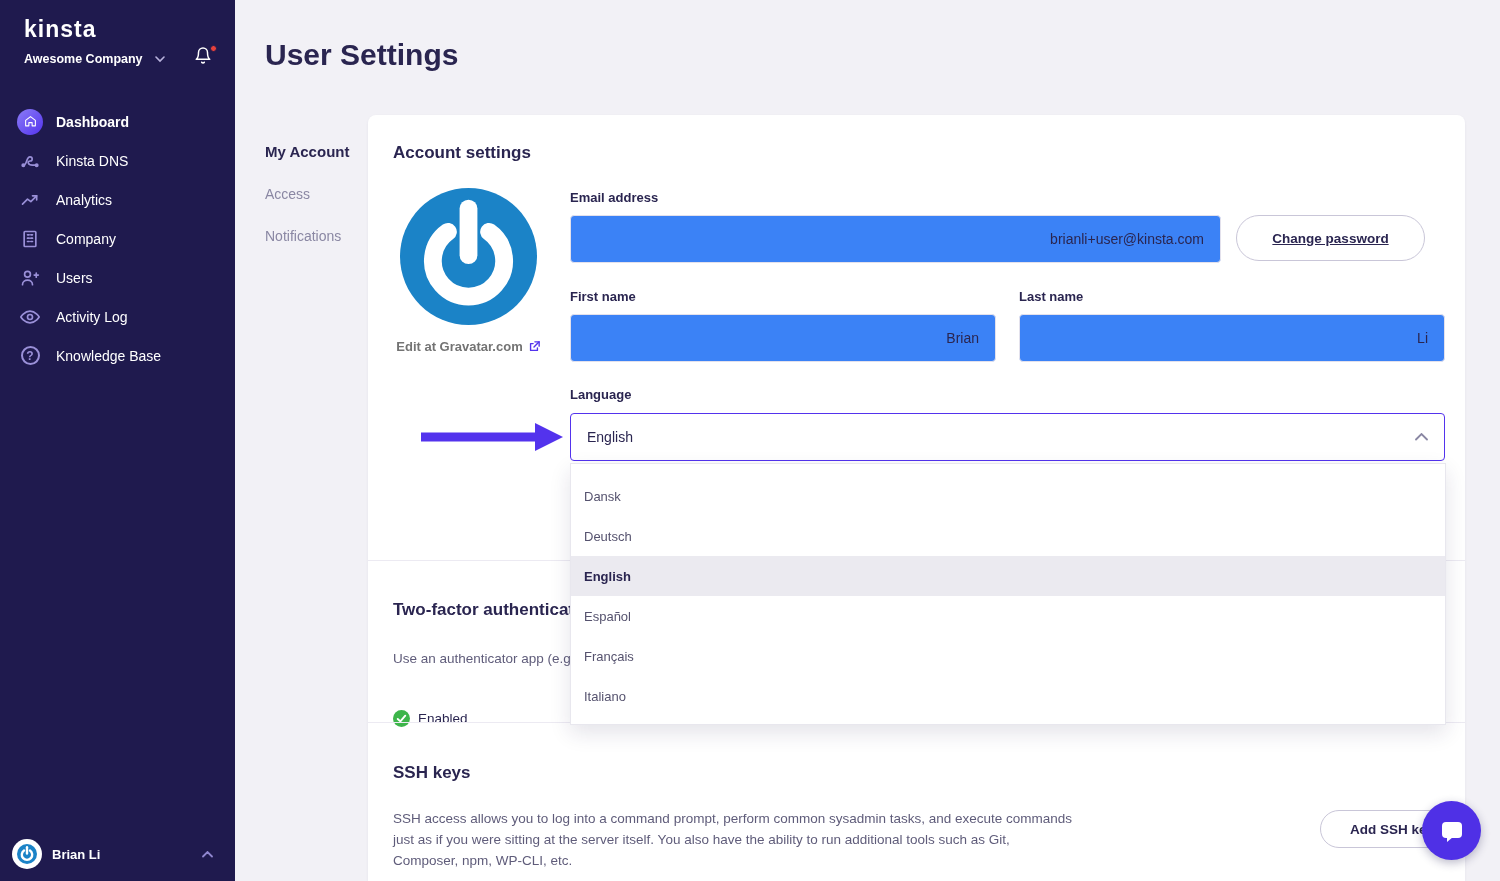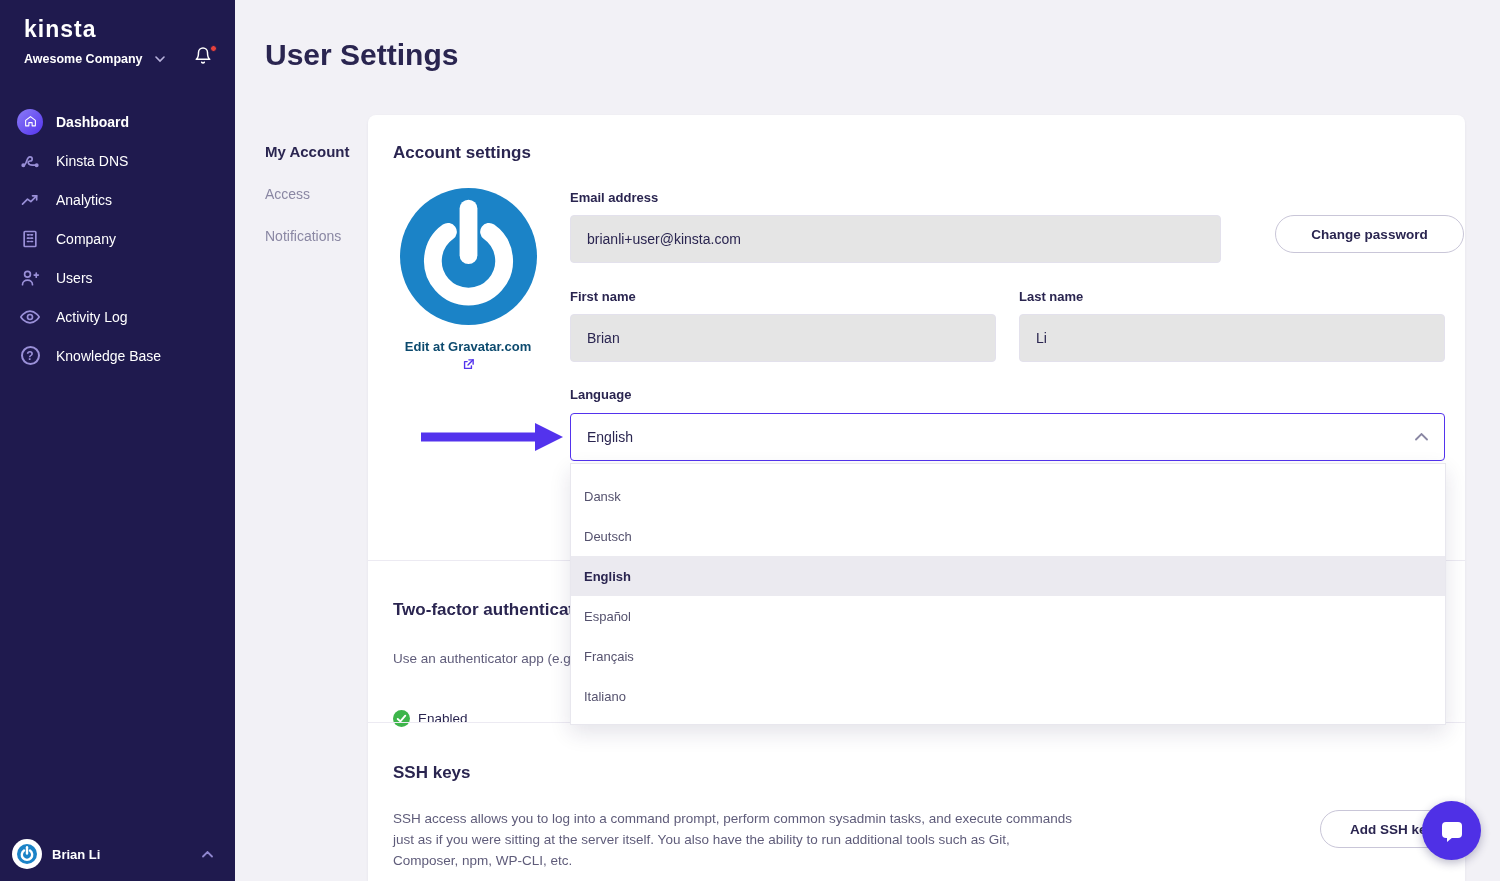--- a/index.html
+++ b/index.html
@@ -31,25 +31,25 @@
   
   .page-title { position:absolute; left:265px; top:38px; font-size:30px; font-weight:bold; color:#2a2550; z-index:1; }
   .subnav { position:absolute; left:265px; top:143px; z-index:1; }
   .subnav-item { margin-bottom:26px; font-size:14px; color:#8a87a3; cursor:pointer; }
   .subnav-item.active { font-size:15px; font-weight:bold; color:#2a2550; }
 
   
   .card { position:absolute; left:368px; top:115px; width:1097px; height:766px; background:#fff; border-radius:8px 8px 0 0; box-shadow:0 1px 3px rgba(30,26,78,0.06); z-index:1; }
   .section-heading { position:absolute; font-size:17px; font-weight:bold; color:#2a2550; }
   .field-label { position:absolute; font-size:13px; font-weight:bold; color:#2a2550; }
-  .text-input { position:absolute; height:48px; border:1px solid #e3e1ec; border-radius:4px; padding:0 16px; font-size:14px; color:#2a2550; font-family:"Liberation Sans", sans-serif; background:#e5e5e5; }
+  .text-input { position:absolute; height:48px; border:1px solid #e3e1ec; border-radius:4px; padding:0 16px; font-size:14px; color:#2a2550; font-family:"Liberation Sans", sans-serif; background:#3b82f6;text-align:right; }
   .pill-btn { position:absolute; background:#fff; border:1px solid #c9c6d8; border-radius:24px; font-size:13.5px; font-weight:bold; color:#2a2550; cursor:pointer; font-family:"Liberation Sans", sans-serif; }
 
   .gravatar { position:absolute; left:32px; top:73px; width:137px; height:137px; }
-  .gravatar-link { position:absolute; left:20px; top:224px; width:160px; text-align:center; font-size:13px; font-weight:bold; color:#0c4a6e; cursor:pointer; display:flex; align-items:center; justify-content:center; gap:5px;flex-direction:column; }
+  .gravatar-link { position:absolute; left:20px; top:224px; width:160px; text-align:center; font-size:13px; font-weight:bold; color:#737373; cursor:pointer; display:flex; align-items:center; justify-content:center; gap:5px; }
 
   .select-box { position:absolute; left:202px; top:298px; width:875px; height:48px; border:1.5px solid #5333ed; border-radius:4px; background:#fff; display:flex; align-items:center; padding:0 16px; font-size:14px; color:#2a2550; cursor:pointer; z-index:4; }
   .select-box .chev { margin-left:auto; display:inline-flex; }
 
   .dropdown { position:absolute; left:202px; top:348px; width:876px; background:#fff; border:1px solid #e8e7ee; box-shadow:0 8px 20px rgba(30,26,78,0.12); padding:12px 0 8px 0; z-index:5; }
   .dd-option { height:40px; display:flex; align-items:center; padding-left:13px; font-size:13px; color:#55526e; cursor:pointer; }
   .dd-option.selected { background:#ebeaf0; color:#2a2550; font-weight:bold; }
 
   .divider { position:absolute; left:0; width:1097px; height:1px; background:#eceaf2; }
 
@@ -194,21 +194,21 @@
       <svg width="12" height="12" viewBox="0 0 14 14" fill="none" stroke="#5333ed" stroke-width="1.6" stroke-linecap="round" stroke-linejoin="round">
           <path d="M6 3H3v8h8V8"></path>
           <path d="M8 1h5v5"></path>
           <path d="M13 1L7 7"></path>
         </svg>
     </div>
 
     <div class="field-label" style="left:202px; top:75px;">Email address</div>
     <input class="text-input" style="left: 202px; top: 100px; width: 651px;" value="brianli+user@kinsta.com">
 
-    <button class="pill-btn" style="left:907px; top:100px; width:189px; height:38px;">Change password</button>
+    <button class="pill-btn" style="left:868px; top:100px; width:189px; height:46px;text-decoration:underline;">Change password</button>
 
     <div class="field-label" style="left:202px; top:174px;">First name</div>
     <input class="text-input" style="left: 202px; top: 199px; width: 426px;" value="Brian">
 
     <div class="field-label" style="left:651px; top:174px;">Last name</div>
     <input class="text-input" style="left: 651px; top: 199px; width: 426px;" value="Li">
 
     <div class="field-label" style="left:202px; top:272px;">Language</div>
     <div class="select-box">
       <span>English</span>

